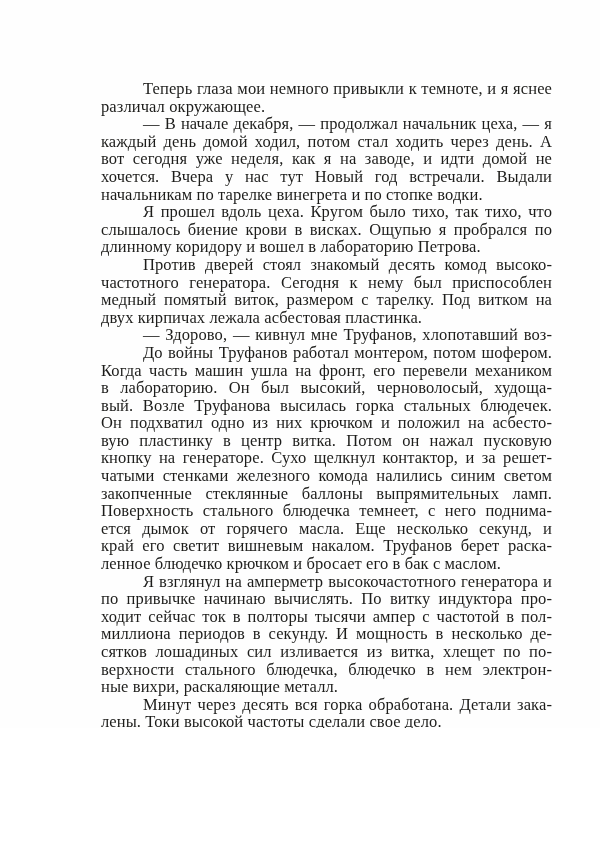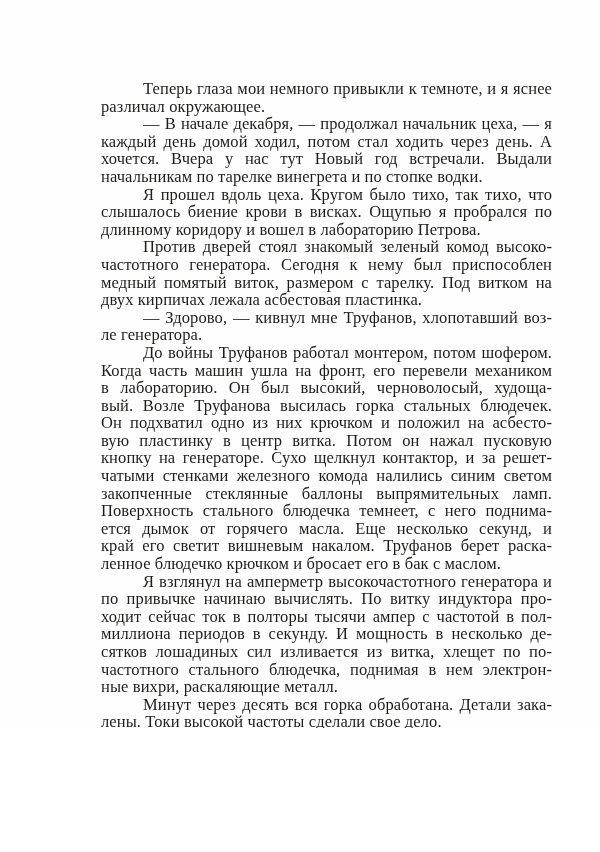--- a/index.html
+++ b/index.html
@@ -62,37 +62,37 @@
 
 <div class="page">
   <div class="text-block">
       <div class="paragraph">
         <div class="line j ind">Теперь глаза мои немного привыкли к темноте, и я яснее</div>
         <div class="line">различал окружающее.</div>
       </div>
       <div class="paragraph">
         <div class="line j ind">— В начале декабря, — продолжал начальник цеха, — я</div>
         <div class="line j">каждый день домой ходил, потом стал ходить через день. А</div>
+        <div class="line j">вот сегодня уже неделя, как я на заводе, и идти домой не</div>
         <div class="line j">хочется. Вчера у нас тут Новый год встречали. Выдали</div>
         <div class="line">начальникам по тарелке винегрета и по стопке водки.</div>
       </div>
       <div class="paragraph">
         <div class="line j ind">Я прошел вдоль цеха. Кругом было тихо, так тихо, что</div>
         <div class="line j">слышалось биение крови в висках. Ощупью я пробрался по</div>
         <div class="line">длинному коридору и вошел в лабораторию Петрова.</div>
       </div>
       <div class="paragraph">
-        <div class="line j ind">Против дверей стоял знакомый зеленый комод высоко-</div>
+        <div class="line j ind">Против дверей стоял знакомый десять комод высоко-</div>
         <div class="line j">частотного генератора. Сегодня к нему был приспособлен</div>
         <div class="line j">медный помятый виток, размером с тарелку. Под витком на</div>
         <div class="line">двух кирпичах лежала асбестовая пластинка.</div>
       </div>
       <div class="paragraph">
         <div class="line j ind">— Здорово, — кивнул мне Труфанов, хлопотавший воз-</div>
-        <div class="line">ле генератора.</div>
       </div>
       <div class="paragraph">
         <div class="line j ind">До войны Труфанов работал монтером, потом шофером.</div>
         <div class="line j">Когда часть машин ушла на фронт, его перевели механиком</div>
         <div class="line j">в лабораторию. Он был высокий, черноволосый, худоща-</div>
         <div class="line j">вый. Возле Труфанова высилась горка стальных блюдечек.</div>
         <div class="line j">Он подхватил одно из них крючком и положил на асбесто-</div>
         <div class="line j">вую пластинку в центр витка. Потом он нажал пусковую</div>
         <div class="line j">кнопку на генераторе. Сухо щелкнул контактор, и за решет-</div>
         <div class="line j">чатыми стенками железного комода налились синим светом</div>
@@ -101,21 +101,21 @@
         <div class="line j">ется дымок от горячего масла. Еще несколько секунд, и</div>
         <div class="line j">край его светит вишневым накалом. Труфанов берет раска-</div>
         <div class="line">ленное блюдечко крючком и бросает его в бак с маслом.</div>
       </div>
       <div class="paragraph">
         <div class="line j ind">Я взглянул на амперметр высокочастотного генератора и</div>
         <div class="line j">по привычке начинаю вычислять. По витку индуктора про-</div>
         <div class="line j">ходит сейчас ток в полторы тысячи ампер с частотой в пол-</div>
         <div class="line j">миллиона периодов в секунду. И мощность в несколько де-</div>
         <div class="line j">сятков лошадиных сил изливается из витка, хлещет по по-</div>
-        <div class="line j">частотного стального блюдечка, поднимая в нем электрон-</div>
+        <div class="line j">верхности стального блюдечка, блюдечко в нем электрон-</div>
         <div class="line">ные вихри, раскаляющие металл.</div>
       </div>
       <div class="paragraph">
         <div class="line j ind">Минут через десять вся горка обработана. Детали зака-</div>
         <div class="line">лены. Токи высокой частоты сделали свое дело.</div>
       </div>
     </div>
   <div class="page-number">24</div>
 </div>
 

